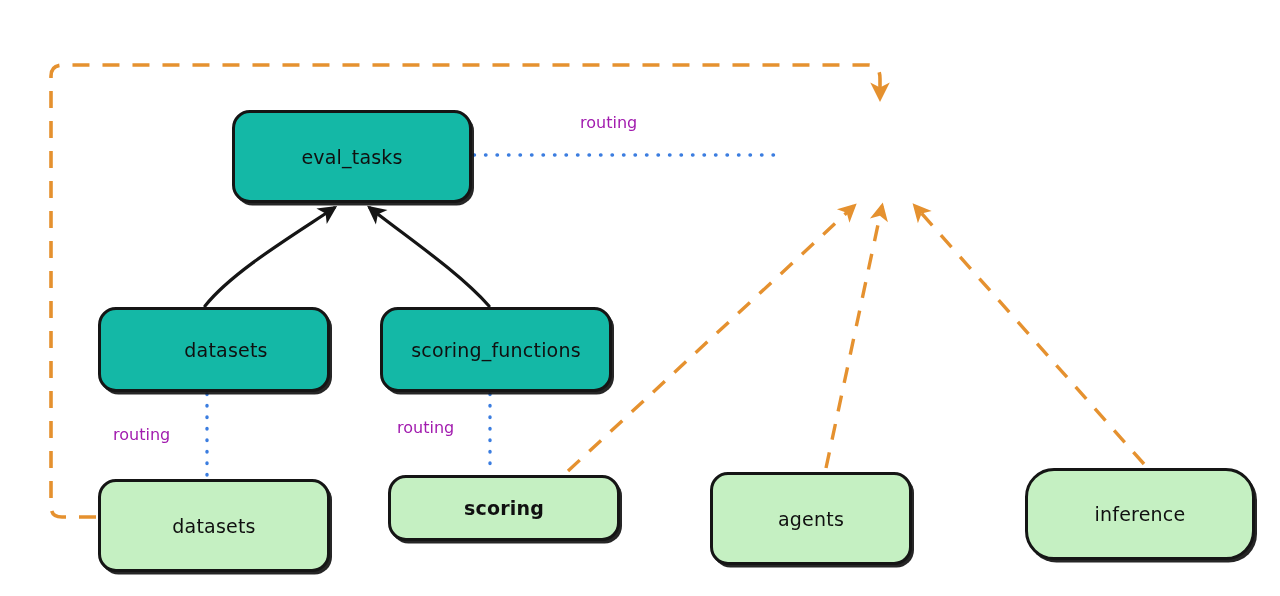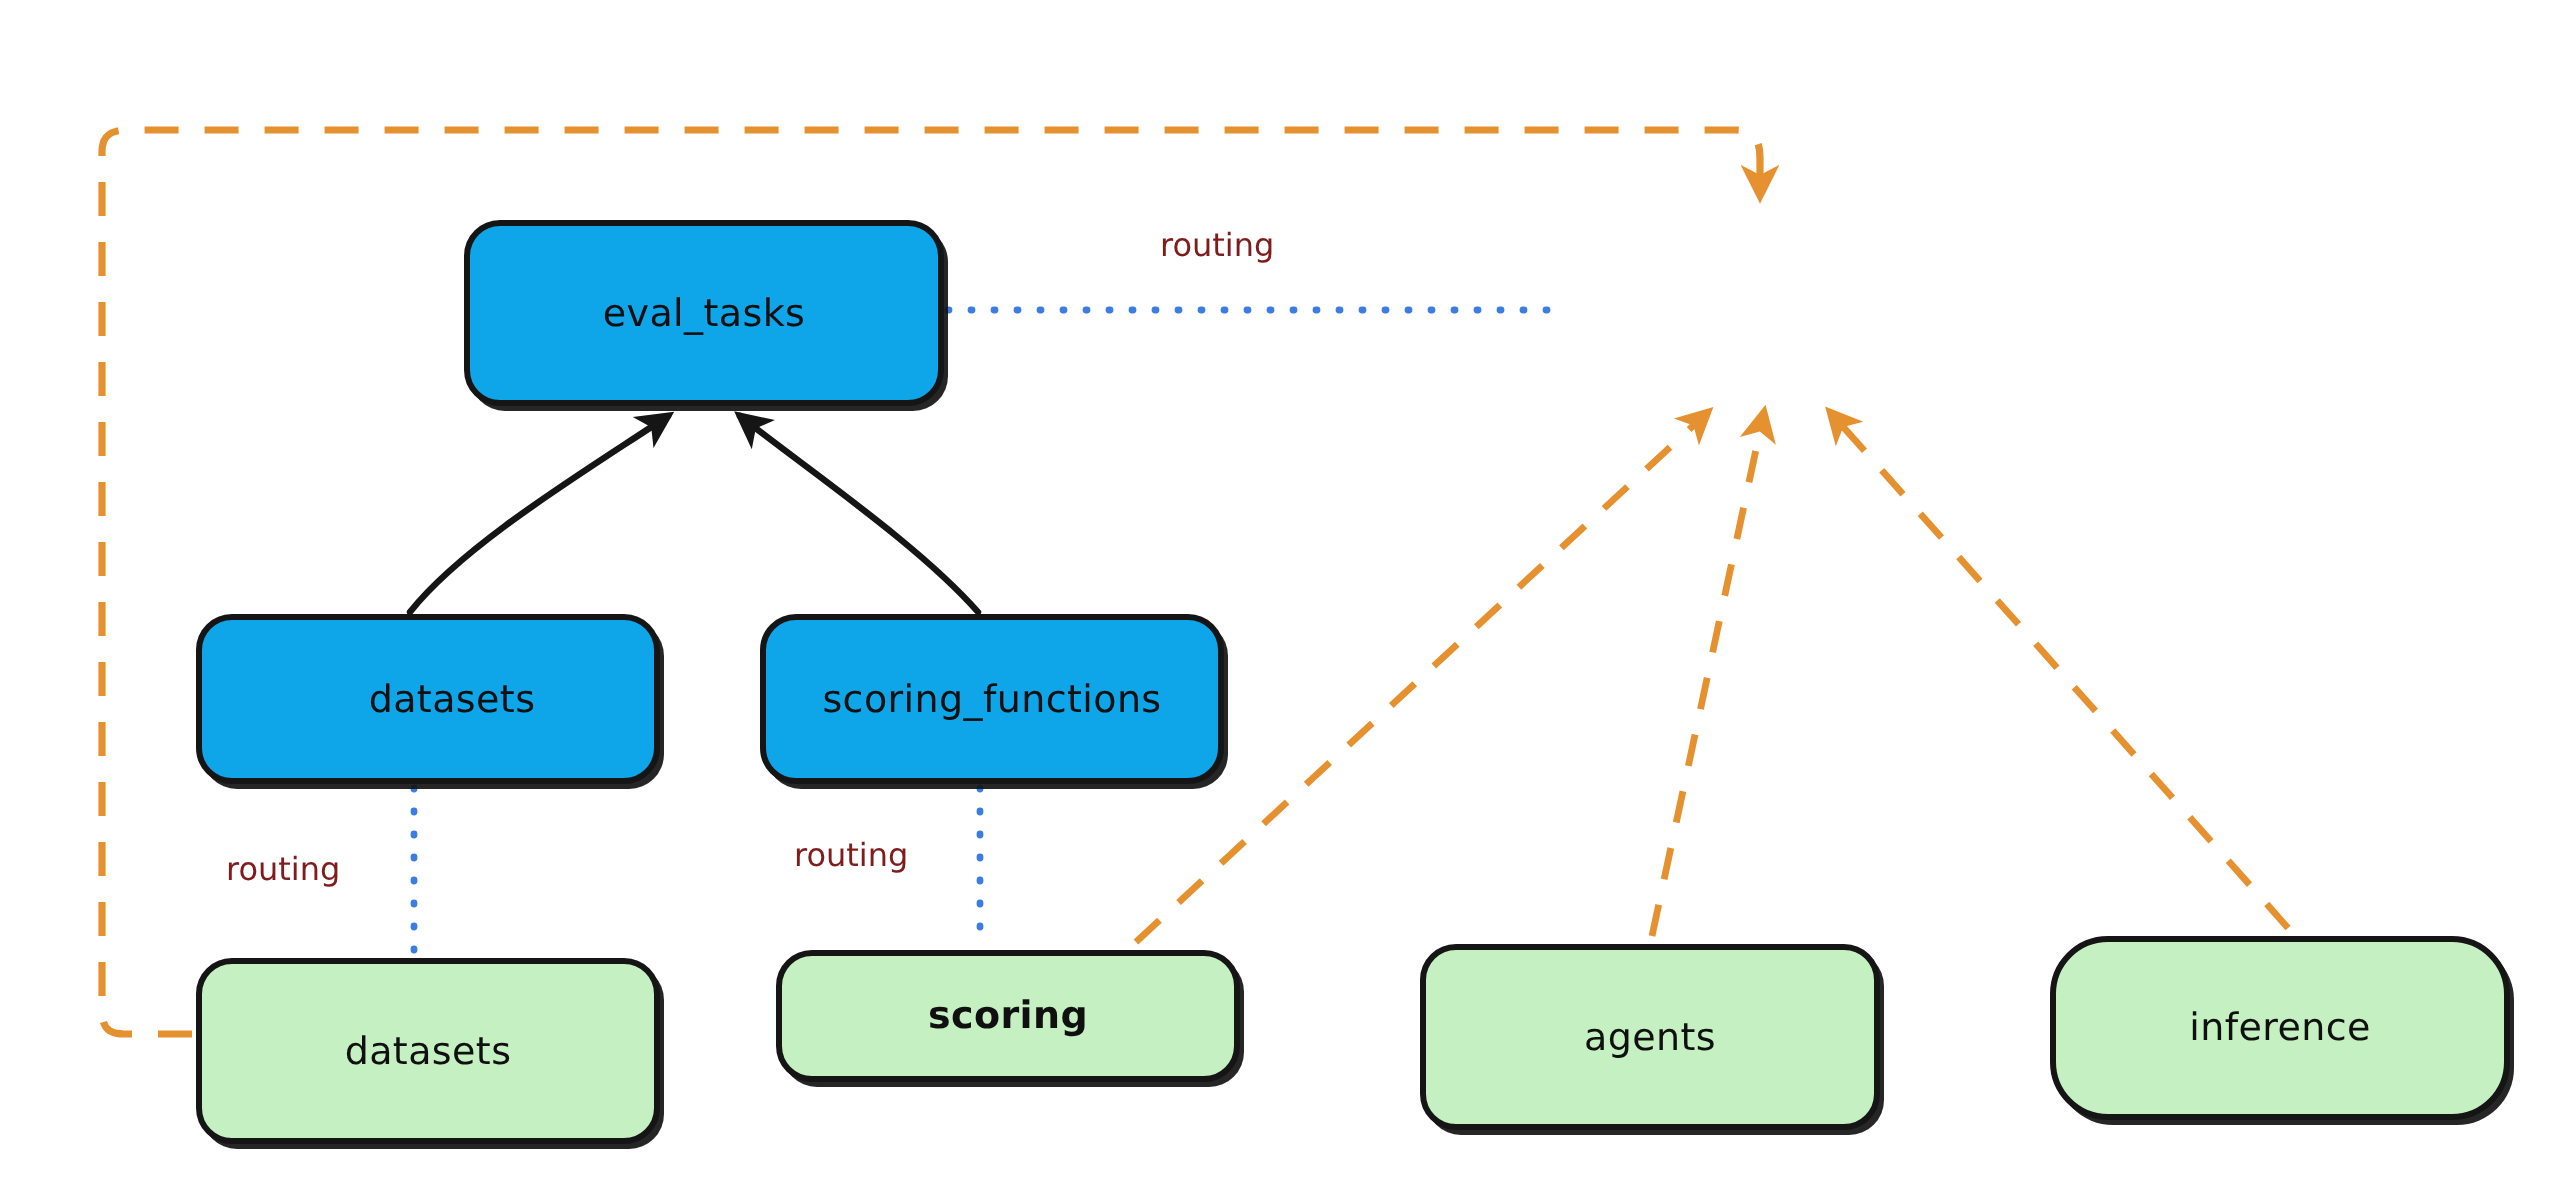--- a/index.html
+++ b/index.html
@@ -34,26 +34,26 @@
     align-items: center;
     justify-content: center;
     border: 3px solid #151515;
     border-radius: 18px;
     font-family: "DejaVu Sans", sans-serif;
     font-size: 19px;
     color: #101010;
     letter-spacing: 0.2px;
     box-shadow: 2.5px 3px 0 -0.5px rgba(20,20,20,0.92);
   }
-  .node.blue  { background: #0ea5e9; }
+  .node.blue  { background: #14b8a6; }
   .node.green { background: #c5f0c2; }
   .node span { pointer-events: none; }
   .edge-label {
     position: absolute;
-    color: #7f1d1d;
+    color: #a21caf;
     font-family: "DejaVu Sans", sans-serif;
     font-size: 16px;
     white-space: nowrap;
   }
 </style>
 </head>
 <body>
 
 <div id="canvas">
 
@@ -114,21 +114,21 @@
   </div>
 
   <div class="node green" style="left:98px; top:479px; width:232px; height:93px;">
     <span>datasets</span>
   </div>
 
   <div class="node green" style="left:388px; top:475px; width:232px; height:66px;font-weight:bold;">
     <span>scoring</span>
   </div>
 
-  <div class="node green" style="left:710px; top:472px; width:230px; height:93px;">
+  <div class="node green" style="left:710px; top:472px; width:202px; height:93px;">
     <span>agents</span>
   </div>
 
   <div class="node green" style="left:1025px; top:468px; width:230px; height:92px;border-radius:29px;">
     <span>inference</span>
   </div>
 
   <div class="edge-label" style="left:580px; top:113px;">routing</div>
 
   <div class="edge-label" style="left:113px; top:425px;">routing</div>

